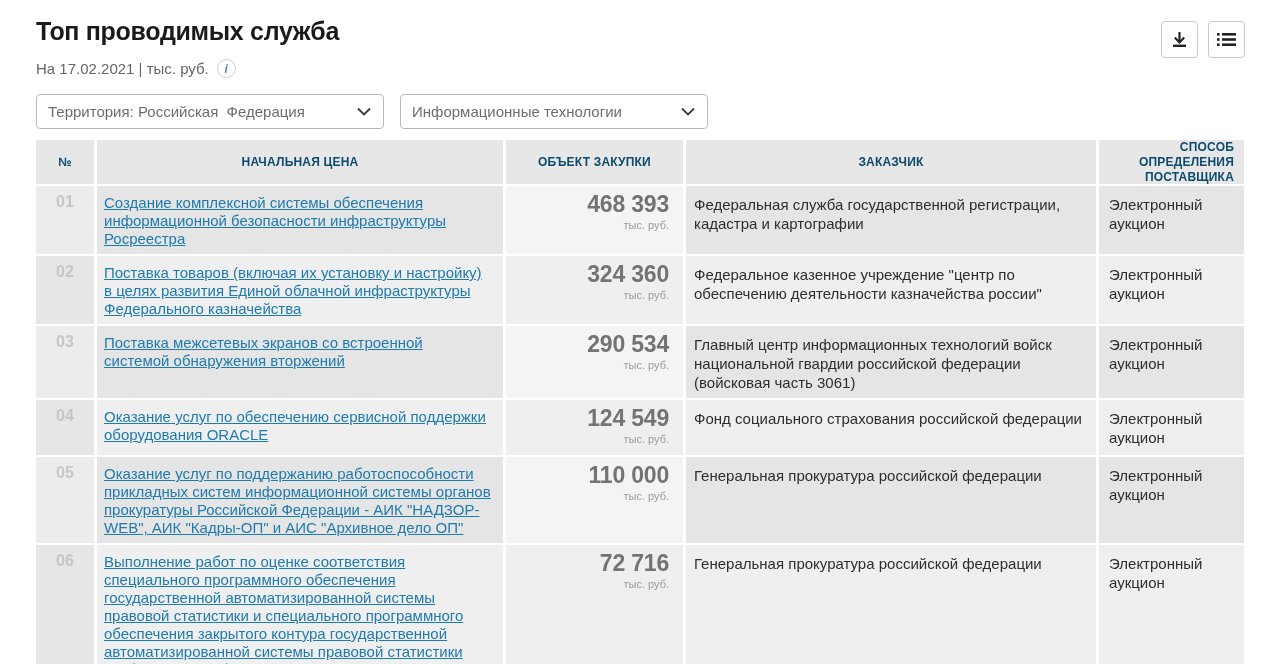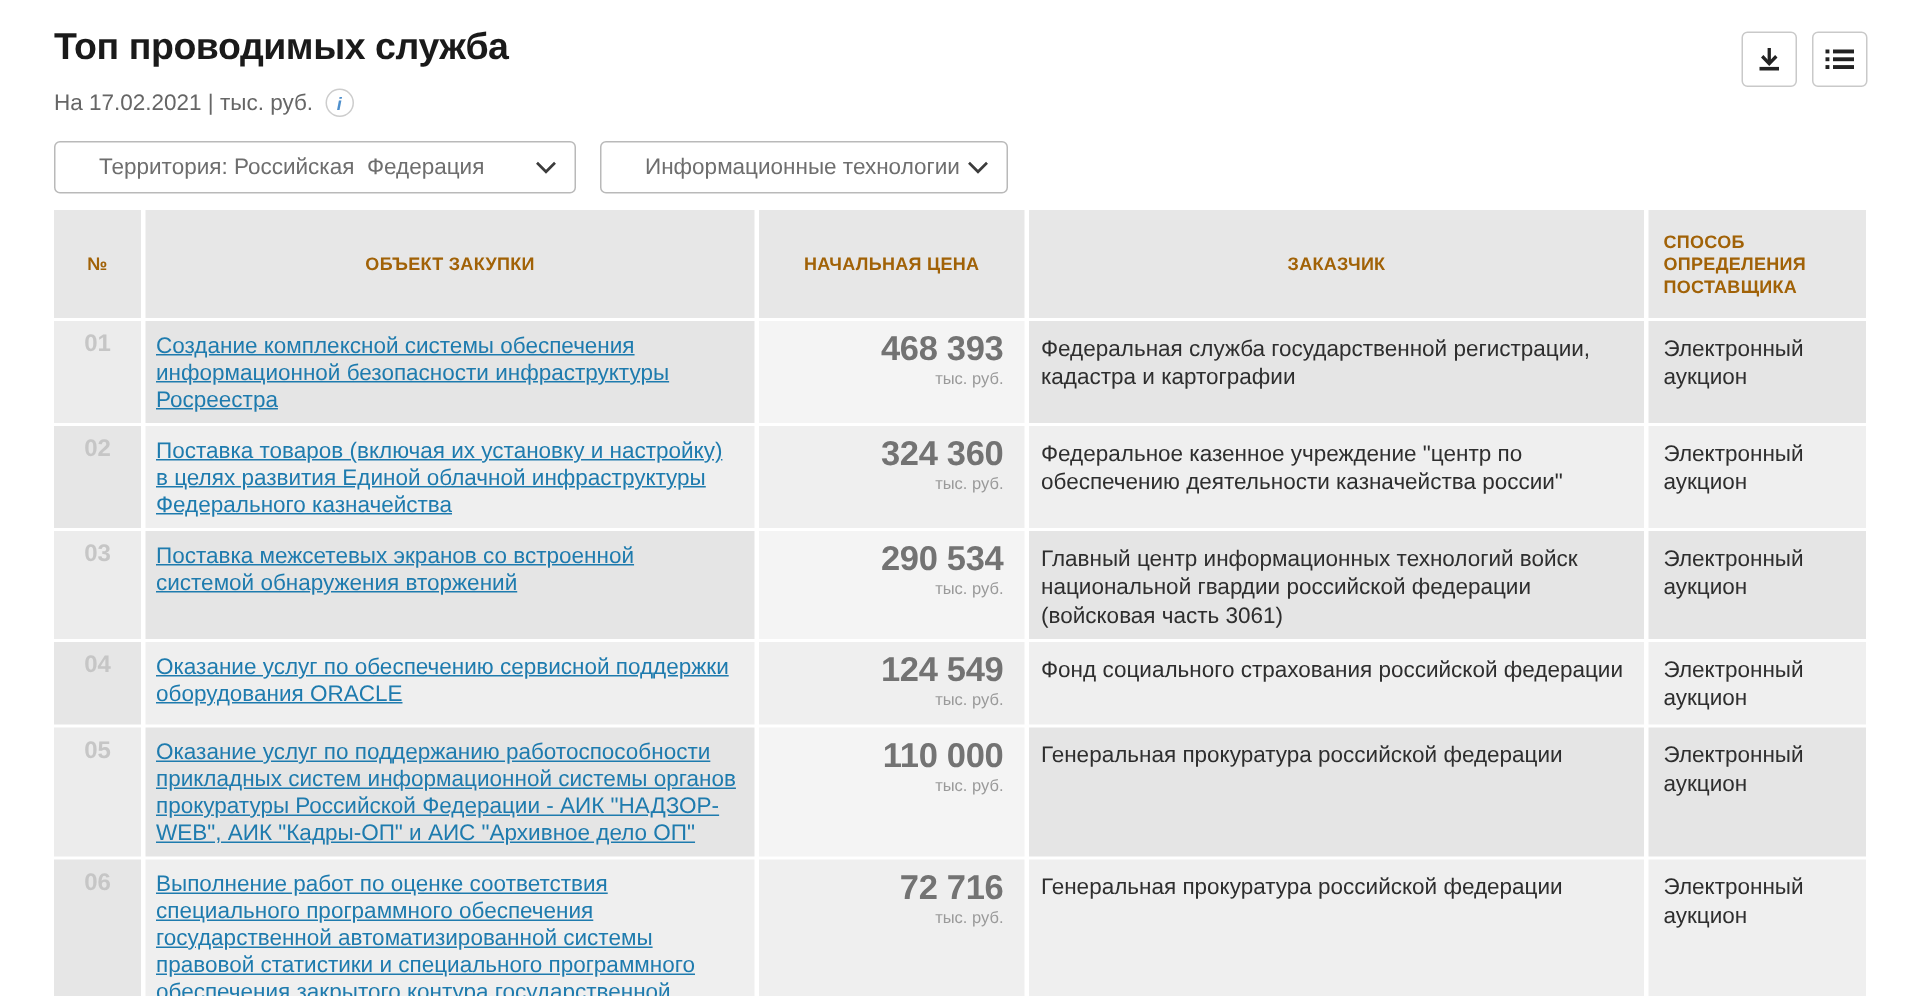--- a/index.html
+++ b/index.html
@@ -31,38 +31,38 @@
     width: 37px; height: 37px; background: #fff;
     border: 1px solid #c9c9c9; border-radius: 4px;
     display: inline-flex; align-items: center; justify-content: center;
     cursor: pointer; padding: 0;
   }
   
   .filters { position: absolute; left: 36px; top: 94px; display: flex; gap: 16px; }
   .dropdown {
     height: 35px; border: 1px solid #b9b9b9; border-radius: 4px; background: #fff;
     display: flex; align-items: center; justify-content: space-between;
-    padding: 0 12px 0 29px; cursor: pointer;
+    padding: 0 12px 0 11px; cursor: pointer;
   }
   .dropdown.dd-territory { width: 348px; }
-  .dropdown.dd-category  { width: 272px; }
+  .dropdown.dd-category  { width: 308px; }
   .dropdown .dd-label { font-size: 15px; color: #6e6e6e; white-space: pre; }
   
   .table {
     position: absolute; left: 36px; top: 140px; width: 1208px;
     display: grid;
     grid-template-columns: 58px 406px 177px 410px 145px;
     column-gap: 3px; row-gap: 2px;
     background: #fff;
   }
   .th {
-    background: #e7e7e7; color: #a16207;
+    background: #e7e7e7; color: #0c4a6e;
     font-size: 12px; font-weight: bold; text-transform: uppercase;
-    display: flex; align-items: center; justify-content: center; text-align: left;
-    height: 72px; line-height: 15px; letter-spacing: 0.2px; padding: 0 10px;
+    display: flex; align-items: center; justify-content: center; text-align: right;
+    height: 44px; line-height: 15px; letter-spacing: 0.2px; padding: 0 10px;
   }
   .cell { padding: 8px 8px 6px 8px; }
   .row-light .cell { background: #e5e5e5; }
   .row-dark  .cell { background: #efefef; }
   .row-light .cell-num   { background: #ececec; }
   .row-dark  .cell-num   { background: #e6e6e6; }
   .row-light .cell-price { background: #f4f4f4; }
   .cell-num {
     font-size: 16px; font-weight: bold; color: #c6c6c6;
     text-align: center; padding-top: 7px;
@@ -137,22 +137,22 @@
         <svg width="14" height="9" viewBox="0 0 14 9">
             <path d="M1 1.5 L7 7.5 L13 1.5" stroke="#3c3c3c" stroke-width="1.8" fill="none"></path>
           </svg>
       </span>
     </div>
   </div>
 
   <div class="table">
 
     <div class="th">№</div>
+    <div class="th">Начальная цена</div>
     <div class="th">Объект закупки</div>
-    <div class="th">Начальная цена</div>
     <div class="th">Заказчик</div>
     <div class="th">Способ определения поставщика</div>
 
     <div style="display:contents" class="row-light r1">
       <div class="cell cell-num">01</div>
       <div class="cell cell-object">
         <a>Создание комплексной системы обеспечения информационной безопасности инфраструктуры Росреестра</a>
       </div>
       <div class="cell cell-price">
         <div class="price-value">468 393</div>

